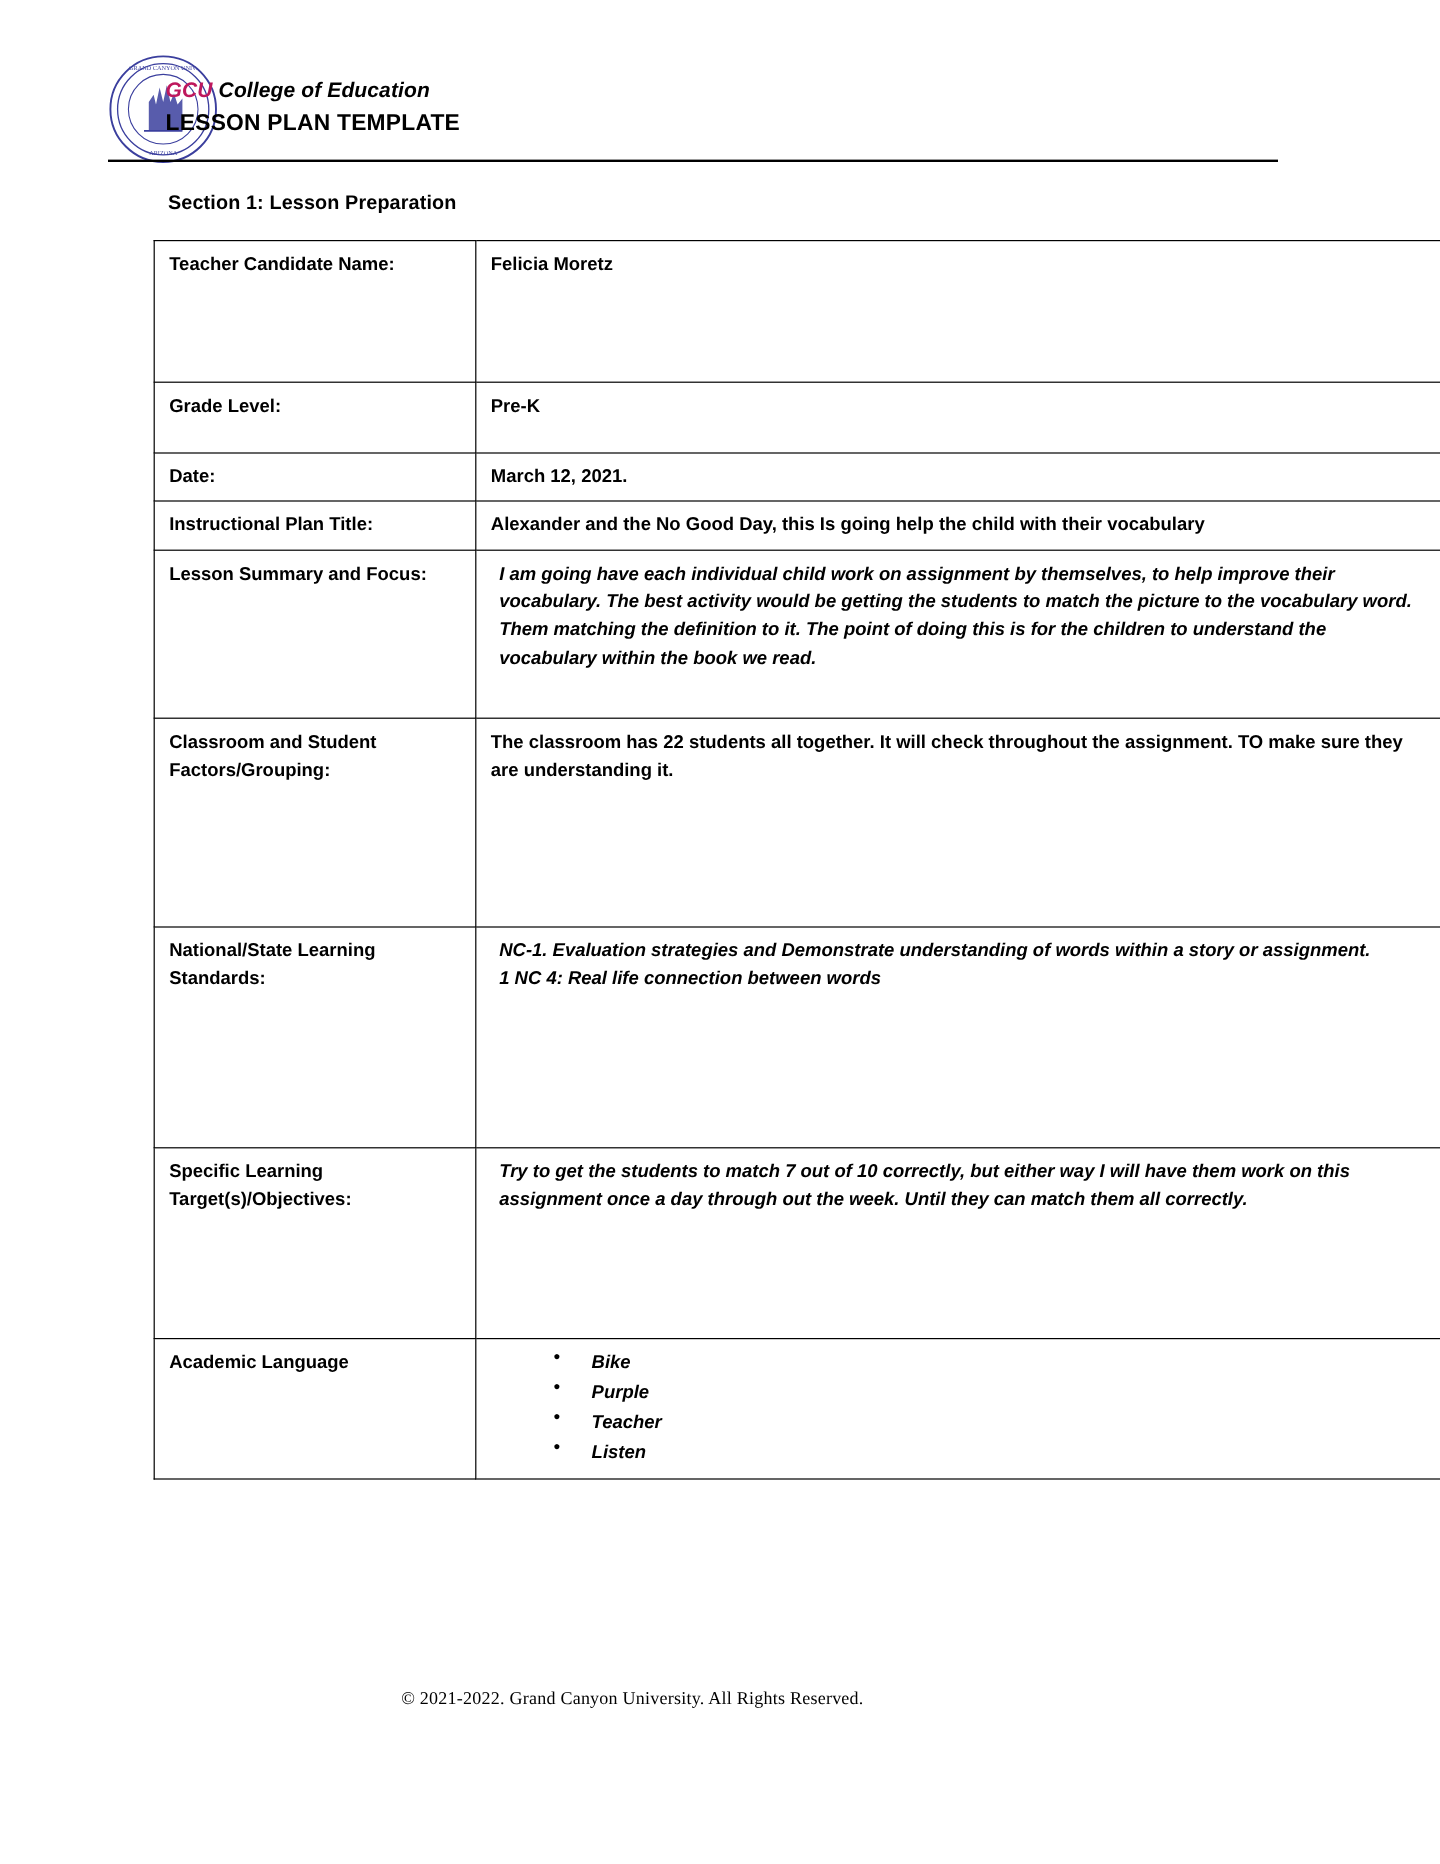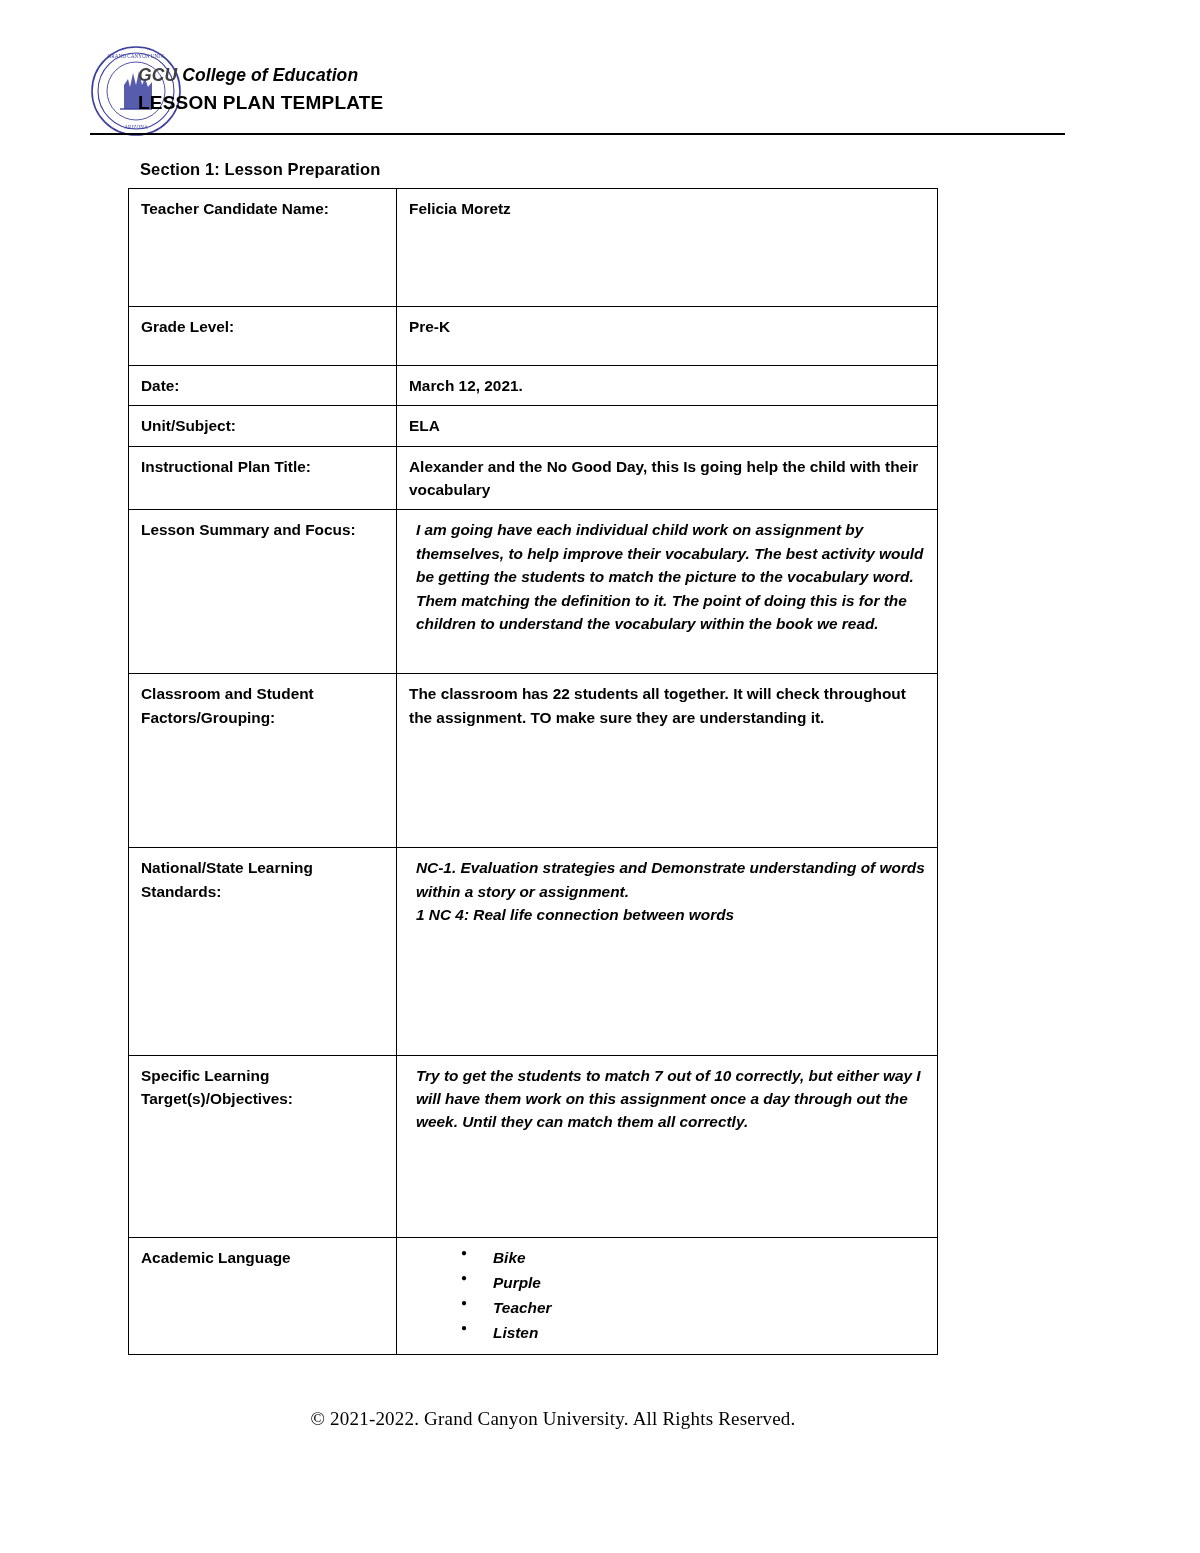--- a/index.html
+++ b/index.html
@@ -47,21 +47,21 @@
   }
   .gcu-line {
     font-size: 17.5px;
     font-style: italic;
     font-weight: bold;
     color: #000;
     letter-spacing: 0.1px;
     white-space: nowrap;
   }
   .gcu-line .gcu-mark {
-    color: #404040;
+    color: #be185d;
     font-style: italic;
     font-weight: bold;
   }
   .template-line {
     font-size: 19px;
     font-weight: bold;
     letter-spacing: 0.2px;
     margin-top: 6px;
     white-space: nowrap;
   }
@@ -81,22 +81,22 @@
     top: 160px;
     font-size: 16.5px;
     font-weight: bold;
     letter-spacing: 0.1px;
   }
 
   
   .lp-table {
     position: absolute;
     left: 128px;
-    top: 188px;
-    width: 810px;
+    top: 200px;
+    width: 1073px;
     border-collapse: collapse;
     table-layout: fixed;
   }
   .lp-table td {
     border: 1.6px solid #000;
     vertical-align: top;
     padding: 8px 10px 8px 12px;
     font-size: 15.4px;
     line-height: 1.52;
   }
@@ -138,23 +138,22 @@
   }
 
   
   .footer {
     position: absolute;
     left: 0;
     top: 1408px;
     width: 1054px;
     text-align: center;
     font-family: "Liberation Serif", serif;
-    font-size: 19px;
+    font-size: 15px;
     letter-spacing: 0.2px;
-    margin-left: 26px;
   }
 </style>
 </head>
 <body>
 
 <div class="page">
 
   <div class="header">
     <div class="header-inner">
       <div class="seal">
@@ -196,26 +195,20 @@
           <div style="height:18px"></div>
         </td>
       </tr>
       <tr>
         <td class="label">Date:</td>
         <td class="value">
           <div>March 12, 2021.</div>
         </td>
       </tr>
       <tr>
-        <td class="label">Unit/Subject:</td>
-        <td class="value">
-          <div>ELA</div>
-        </td>
-      </tr>
-      <tr>
         <td class="label">Instructional Plan Title:</td>
         <td class="value">
           <div>Alexander and the No Good Day, this Is going help the child with their vocabulary</div>
         </td>
       </tr>
       <tr>
         <td class="label">Lesson Summary and Focus:</td>
         <td class="value italic">
           <div>I am going have each individual child work on assignment by themselves, to help improve their vocabulary. The best activity would be getting the students to match the picture to the vocabulary word. Them matching the definition to it. The point of doing this is for the children to understand the vocabulary within the book we read.</div>
           <div style="height:30px"></div>

